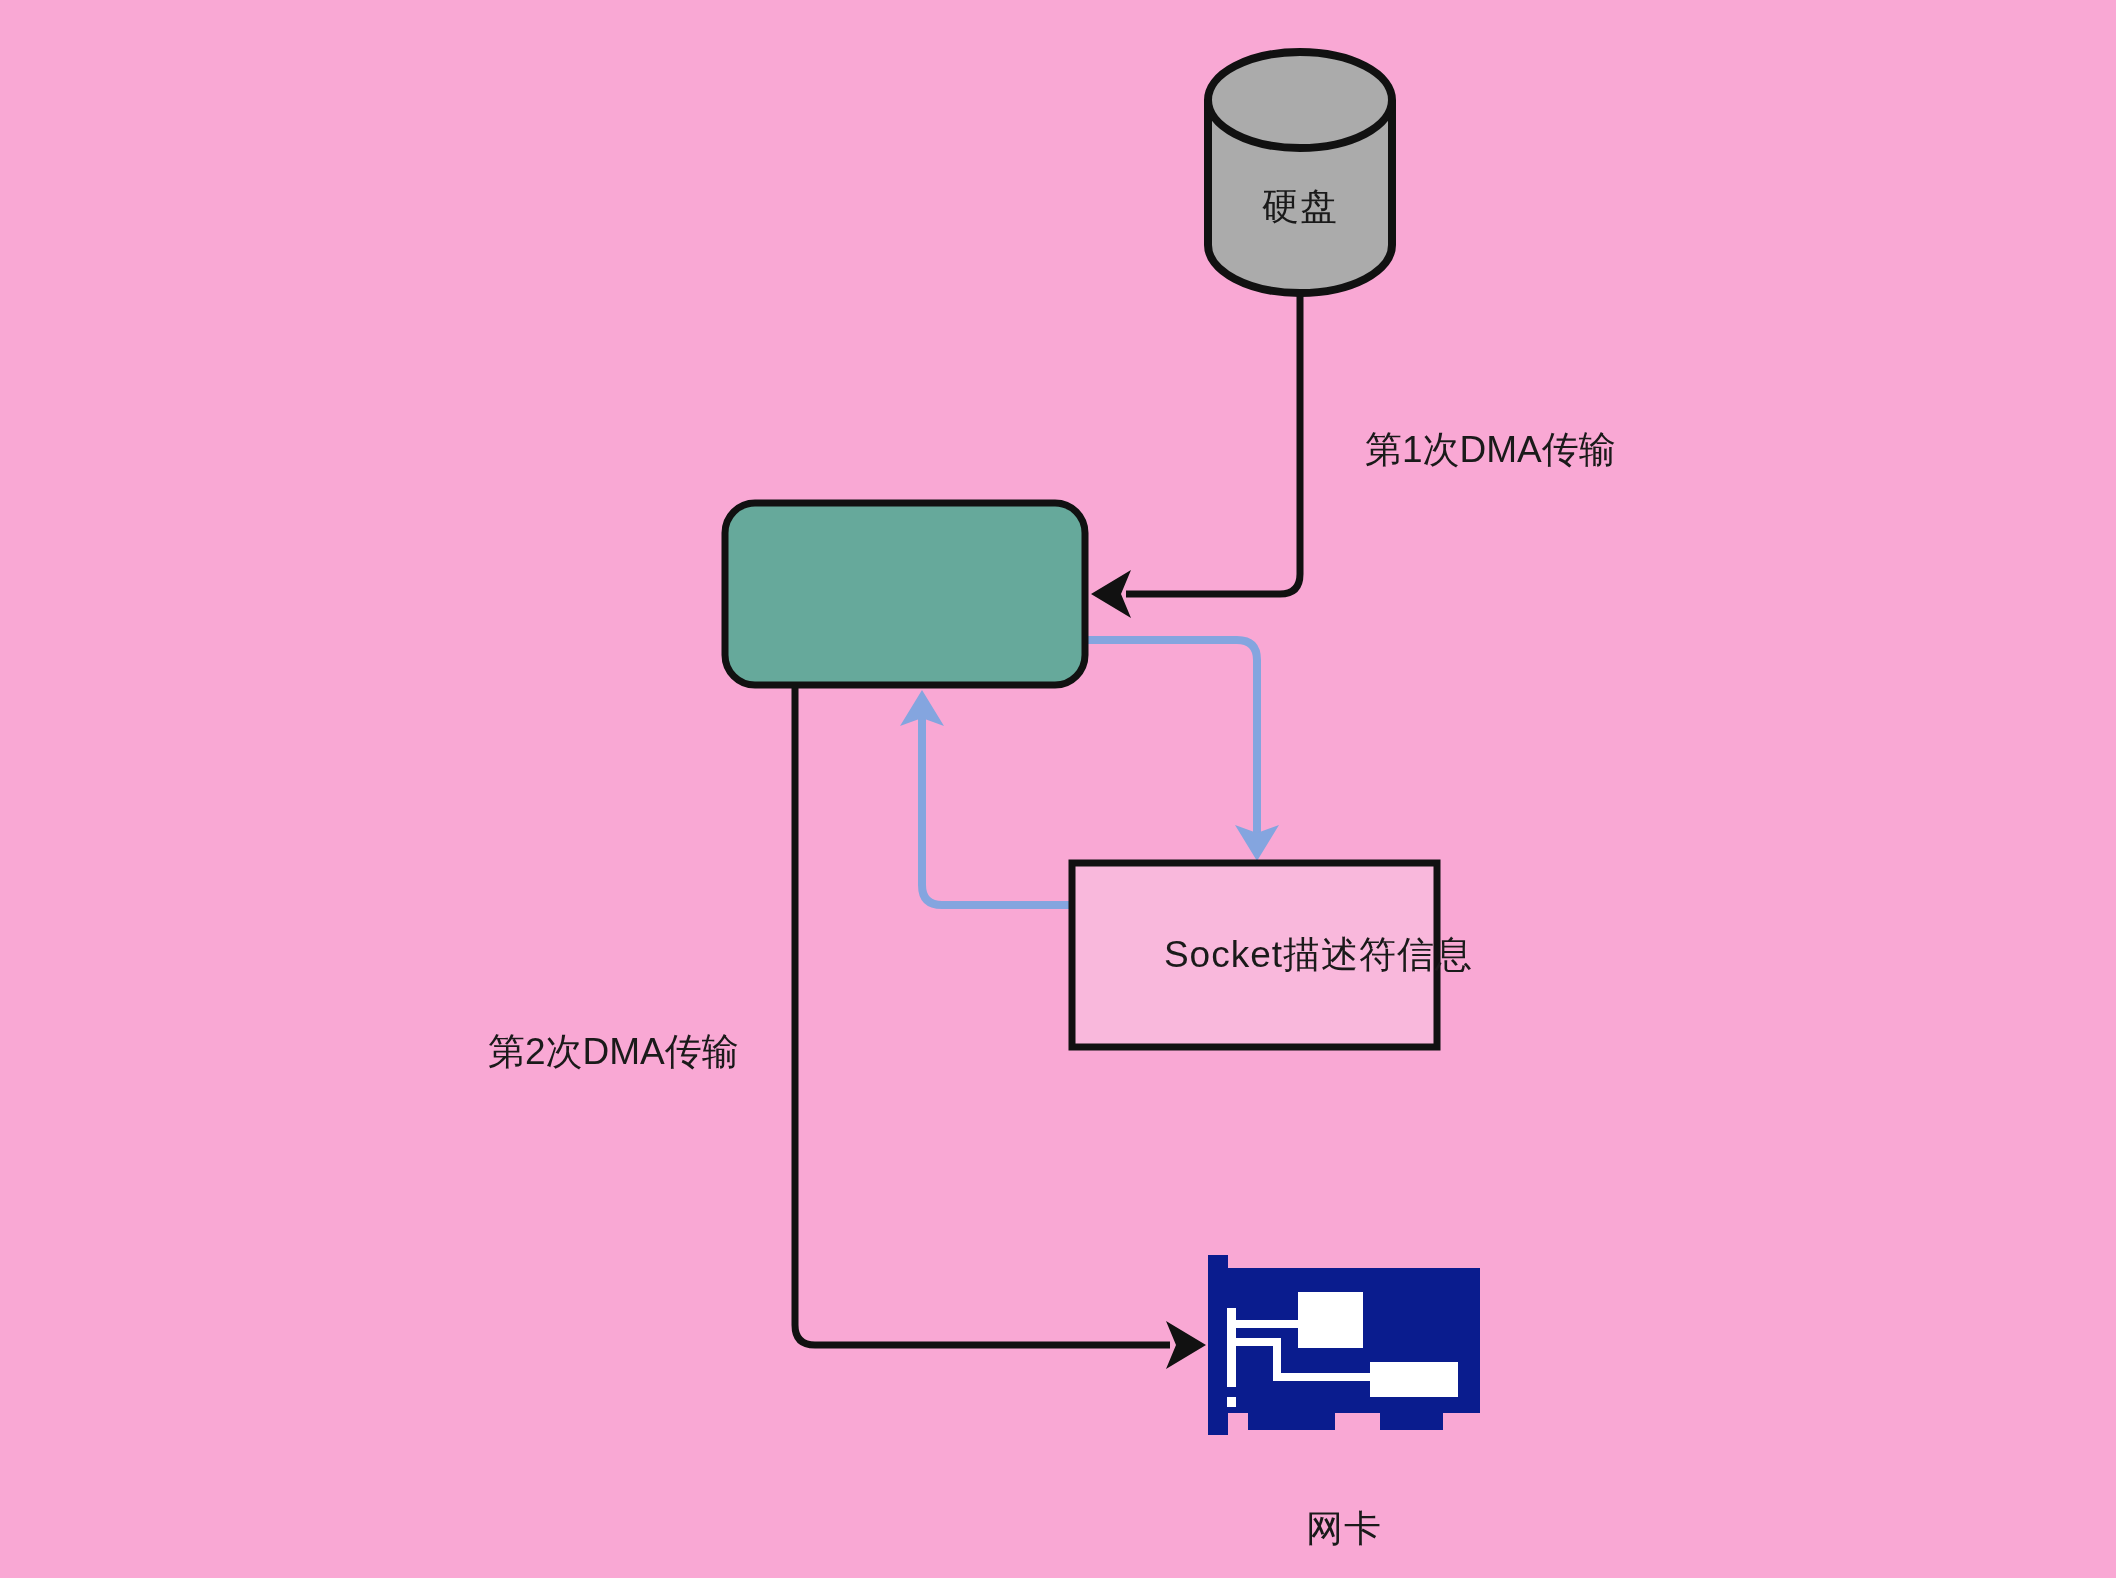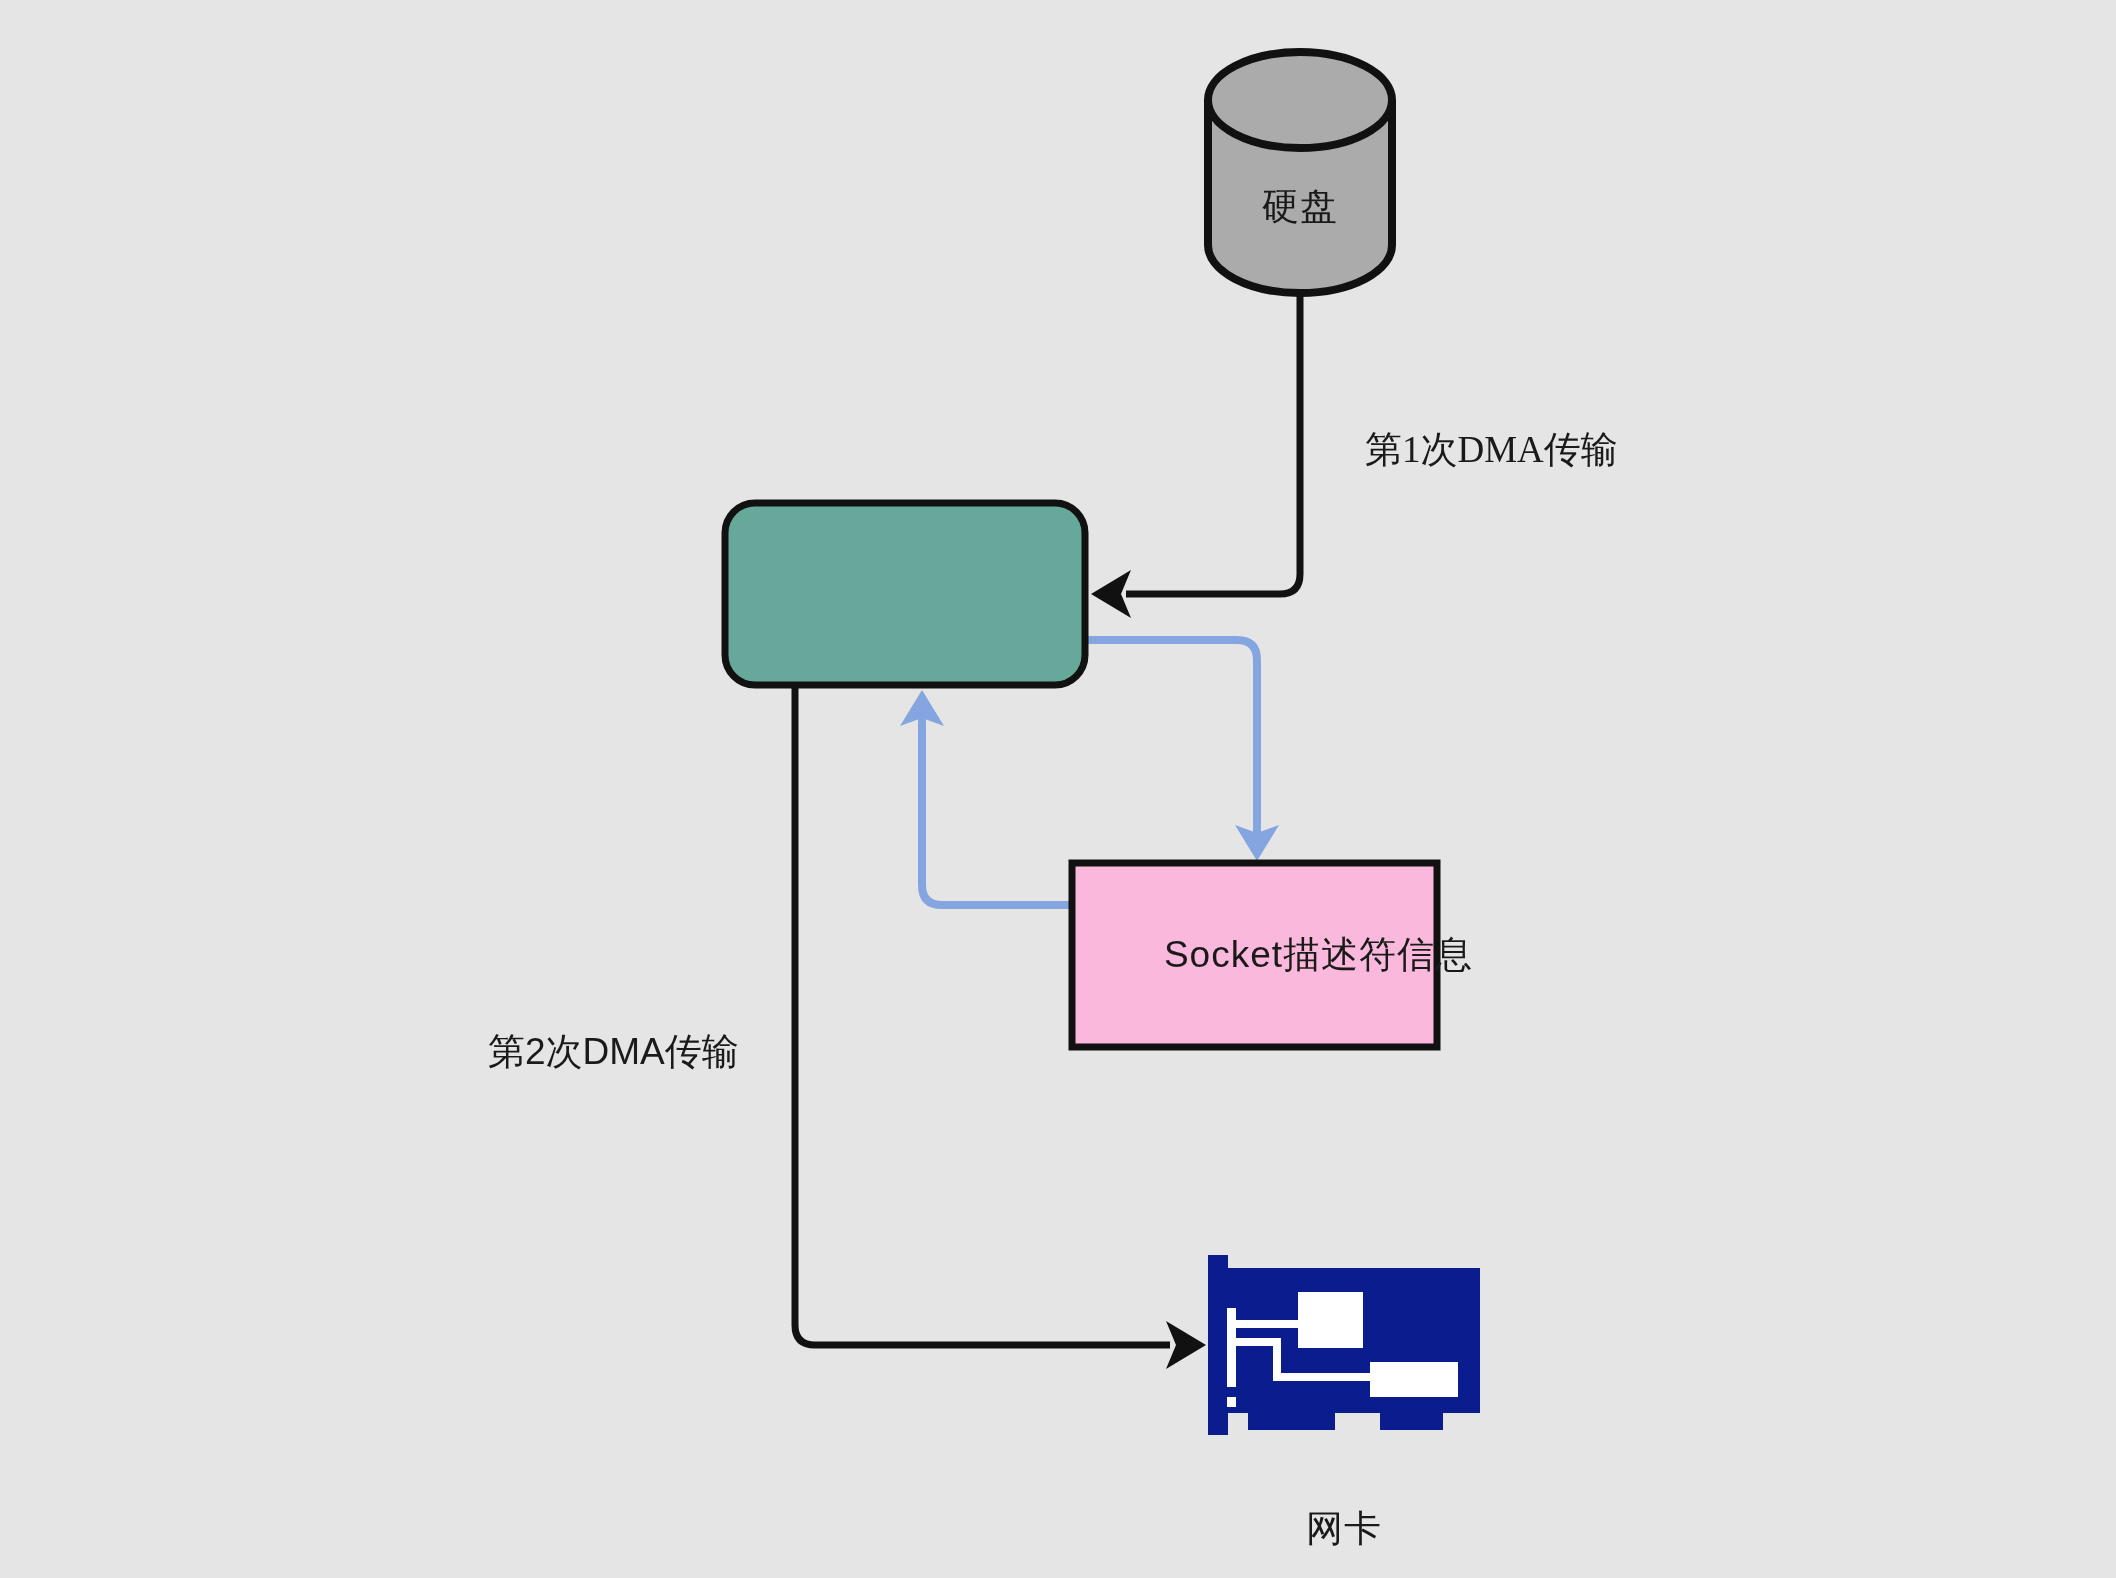--- a/index.html
+++ b/index.html
@@ -1,20 +1,20 @@
 <!DOCTYPE html>
 <html><head>
 <meta charset="utf-8">
 <style>
   html, body { margin: 0; padding: 0; background: #ffffff; }
   #canvas {
     position: relative;
     width: 2116px;
     height: 1578px;
-    background: #e5e5e5;
+    background: #f9a8d4;
     font-family: "Liberation Sans", "DejaVu Sans", sans-serif;
     color: #1a1a1a;
     overflow: hidden;
   }
   #wires { position: absolute; left: 0; top: 0; }
   .node-label {
     position: absolute;
     display: flex;
     align-items: center;
     justify-content: center;
@@ -83,21 +83,21 @@
         <rect x="27" y="85" width="45" height="8"></rect>
         <rect x="65" y="85" width="8" height="42"></rect>
         <rect x="65" y="120" width="100" height="8"></rect>
         <rect x="162" y="109" width="88" height="35"></rect>
       </g>
     </g>
   </svg>
 
   <div class="node-label" style="left:1208px; top:183px; width:184px; height:48px;">硬盘</div>
 
-  <div class="edge-label" style="left:1365px; top:425px;font-family:Liberation Serif, serif;">第1次DMA传输</div>
+  <div class="edge-label" style="left:1365px; top:425px;">第1次DMA传输</div>
 
 
   <div class="node-label" style="left:1136px; top:863px; width:365px; height:184px;">Socket描述符信息</div>
 
   <div class="edge-label" style="left:488px; top:1027px;">第2次DMA传输</div>
 
   <div class="node-label" style="left:1208px; top:1505px; width:272px; height:48px;">网卡</div>
 
 </div>
 

